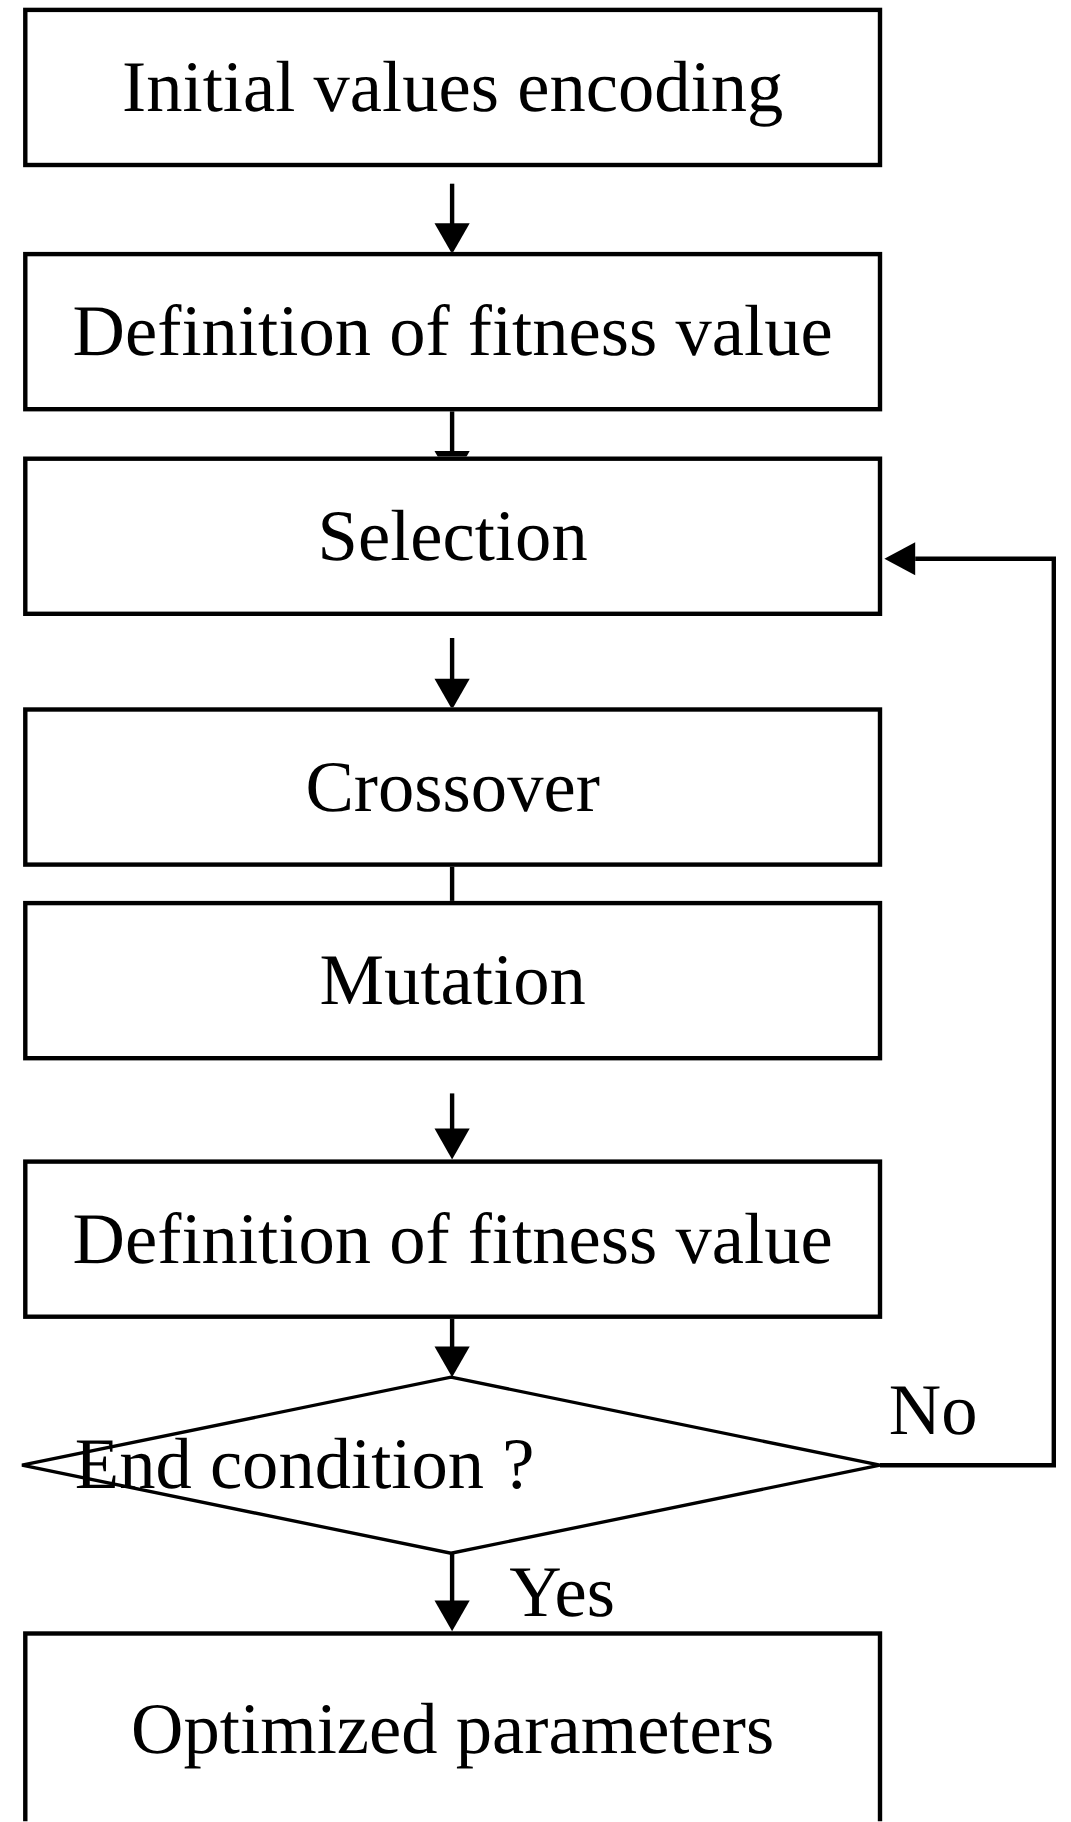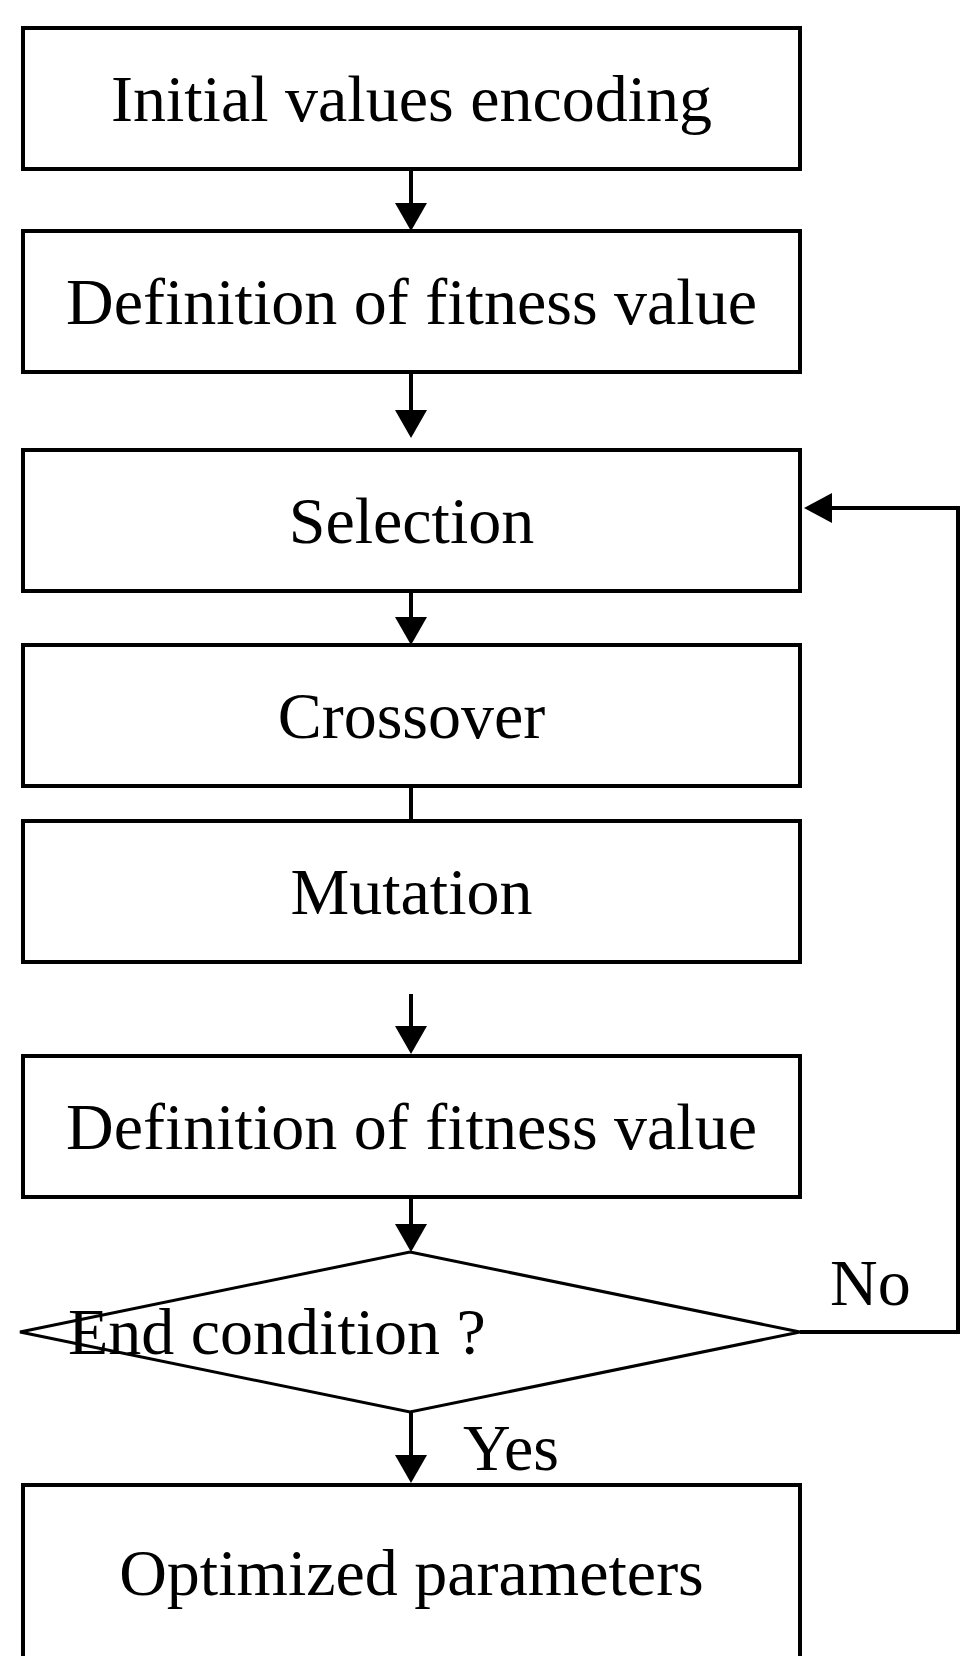--- a/index.html
+++ b/index.html
@@ -52,21 +52,21 @@
     align-items: center;
     text-align: center;
   }
   .branch-label {
     position: absolute;
     font-size: 66px;
     line-height: 1;
     white-space: nowrap;
     color: #000000;
   }
-  .branch-no { left: 830px; top: 1250px; }
+  .branch-no { left: 808px; top: 1250px; }
   .branch-yes { left: 463px; top: 1415px; }
 </style>
 </head>
 <body>
 
 <div class="canvas">
 
   <svg class="connector-layer" width="974" height="1656" viewBox="0 0 974 1656" xmlns="http://www.w3.org/2000/svg">
 
     <g>
@@ -105,29 +105,29 @@
       <line x1="411" y1="1412" x2="411" y2="1457" stroke="#000000" stroke-width="4"></line>
       <polygon points="395,1455 427,1455 411,1483" fill="#000000"></polygon>
     </g>
 
     <g>
       <polyline points="800,1332 958,1332 958,508 832,508" fill="none" stroke="#000000" stroke-width="4"></polyline>
       <polygon points="832,493 832,523 804,508" fill="#000000"></polygon>
     </g>
   </svg>
 
-  <div class="process-box" style="top:26px">
+  <div class="process-box" style="top:7px">
     <span class="box-label">Initial values encoding</span>
   </div>
 
   <div class="process-box" style="top:229px">
     <span class="box-label">Definition of fitness value</span>
   </div>
 
-  <div class="process-box" style="top:448px">
+  <div class="process-box" style="top:415px">
     <span class="box-label">Selection</span>
   </div>
 
   <div class="process-box" style="top:643px">
     <span class="box-label">Crossover</span>
   </div>
 
   <div class="process-box" style="top:819px">
     <span class="box-label">Mutation</span>
   </div>

